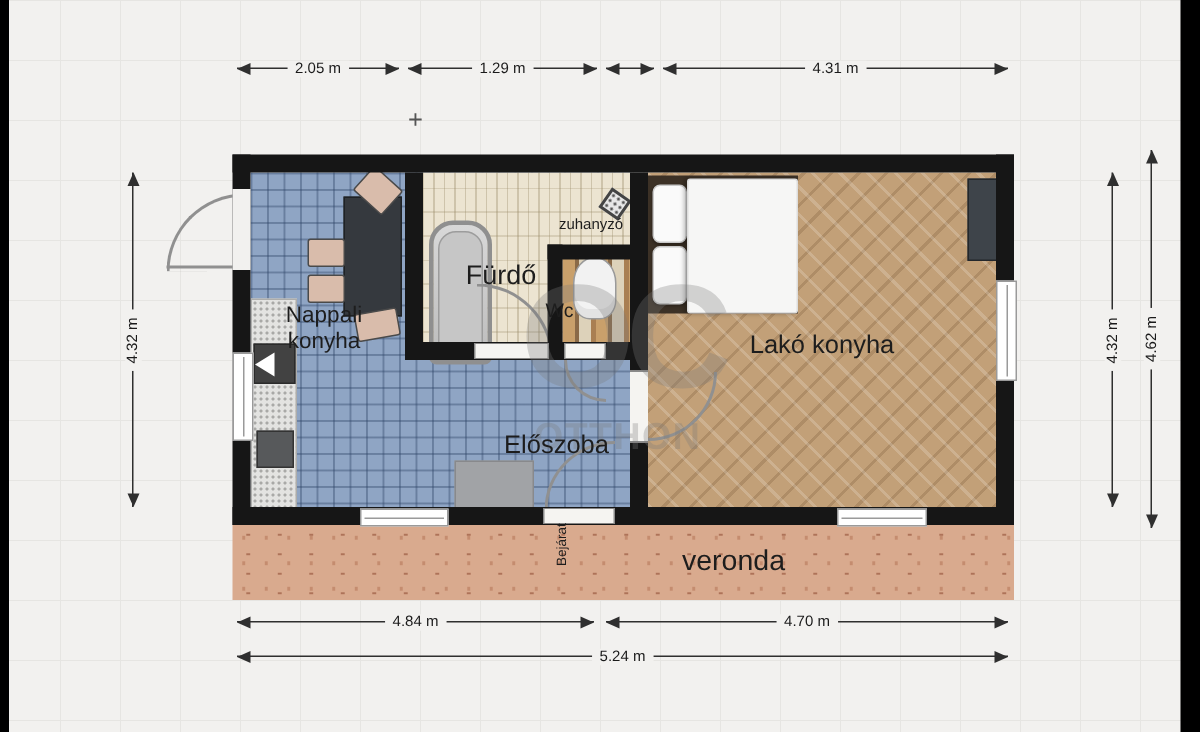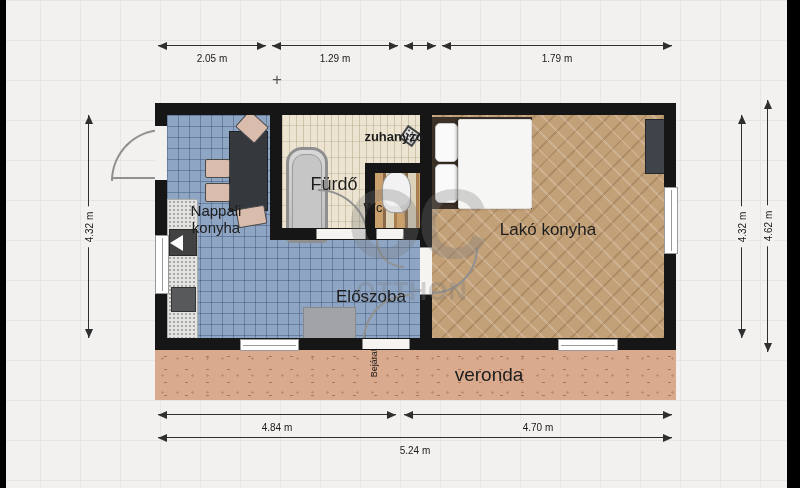--- a/index.html
+++ b/index.html
@@ -74,21 +74,21 @@
   
   .wm{position:absolute;color:rgba(122,122,122,.30);font-weight:bold;z-index:30;white-space:nowrap;}
 
   
   .dim-h{position:absolute;height:0;border-top:1px solid #2f2f2f;z-index:40;}
   .dim-h::before{content:'';position:absolute;left:0;top:-4.5px;border:4px solid transparent;border-right:9px solid #2f2f2f;border-left:none;}
   .dim-h::after{content:'';position:absolute;right:0;top:-4.5px;border:4px solid transparent;border-left:9px solid #2f2f2f;border-right:none;}
   .dim-v{position:absolute;width:0;border-left:1px solid #2f2f2f;z-index:40;}
   .dim-v::before{content:'';position:absolute;top:0;left:-4.5px;border:4px solid transparent;border-bottom:9px solid #2f2f2f;border-top:none;}
   .dim-v::after{content:'';position:absolute;bottom:0;left:-4.5px;border:4px solid transparent;border-top:9px solid #2f2f2f;border-bottom:none;}
-  .dim-lbl{position:absolute;left:50%;top:12px;transform:translate(-50%,-50%);background:#f2f1ef;padding:0 5px;font-size:10px;color:#1a1a1a;white-space:nowrap;}
+  .dim-lbl{position:absolute;left:50%;top:0;transform:translate(-50%,-50%);background:#f2f1ef;padding:0 5px;font-size:10px;color:#1a1a1a;white-space:nowrap;}
   .dim-lbl-v{position:absolute;left:0;top:50%;transform:translate(-50%,-50%) rotate(-90deg);background:#f2f1ef;padding:0 5px;font-size:10px;color:#1a1a1a;white-space:nowrap;}
   .plus{position:absolute;transform:translate(-50%,-50%);color:#555;font-size:17px;z-index:40;}
 </style>
 </head>
 <body>
 
 <div class="screen">
   <div class="edge-bar edge-left"></div>
   <div class="edge-bar edge-right"></div>
 
@@ -145,36 +145,36 @@
   <div class="abs door-gap-v" style="left:420px;top:247px;width:12px;height:46px;"></div>
 
   <div class="wm" style="left:347px;top:178px;font-size:98px;line-height:.95;letter-spacing:-6px;">OC</div>
   <div class="wm" style="left:356px;top:277px;font-size:25px;letter-spacing:1px;">OTTHON</div>
 
   <div class="lbl" style="left:216px;top:219px;font-size:15px;line-height:1.15;">
     <div>Nappali</div>
     <div>konyha</div>
   </div>
   <div class="lbl" style="left:334px;top:184px;font-size:18px;">Fürdő</div>
-  <div class="lbl" style="left:394px;top:136px;font-size:13px;font-weight:bold;">zuhanyzó</div>
+  <div class="lbl" style="left:394px;top:150px;font-size:10px;">zuhanyzó</div>
   <div class="lbl" style="left:373px;top:207px;font-size:13px;">Wc</div>
   <div class="lbl" style="left:548px;top:230px;font-size:17px;">Lakó konyha</div>
   <div class="lbl" style="left:351px;top:297px;font-size:17px;margin-left:20px;">Előszoba</div>
   <div class="lbl lbl-rot" style="left:374px;top:363px;font-size:9px;">Bejárat</div>
   <div class="lbl" style="left:489px;top:375px;font-size:19px;">veronda</div>
 
   <div class="dim-h" style="left:158px;top:45px;width:108px;">
     <span class="dim-lbl">2.05 m</span>
   </div>
   <div class="dim-h" style="left:272px;top:45px;width:126px;">
     <span class="dim-lbl">1.29 m</span>
   </div>
   <div class="dim-h" style="left:404px;top:45px;width:32px;"></div>
   <div class="dim-h" style="left:442px;top:45px;width:230px;">
-    <span class="dim-lbl">1.79 m</span>
+    <span class="dim-lbl">4.31 m</span>
   </div>
   <div class="dim-h" style="left:158px;top:414px;width:238px;">
     <span class="dim-lbl">4.84 m</span>
   </div>
   <div class="dim-h" style="left:404px;top:414px;width:268px;">
     <span class="dim-lbl">4.70 m</span>
   </div>
   <div class="dim-h" style="left:158px;top:437px;width:514px;">
     <span class="dim-lbl">5.24 m</span>
   </div>

